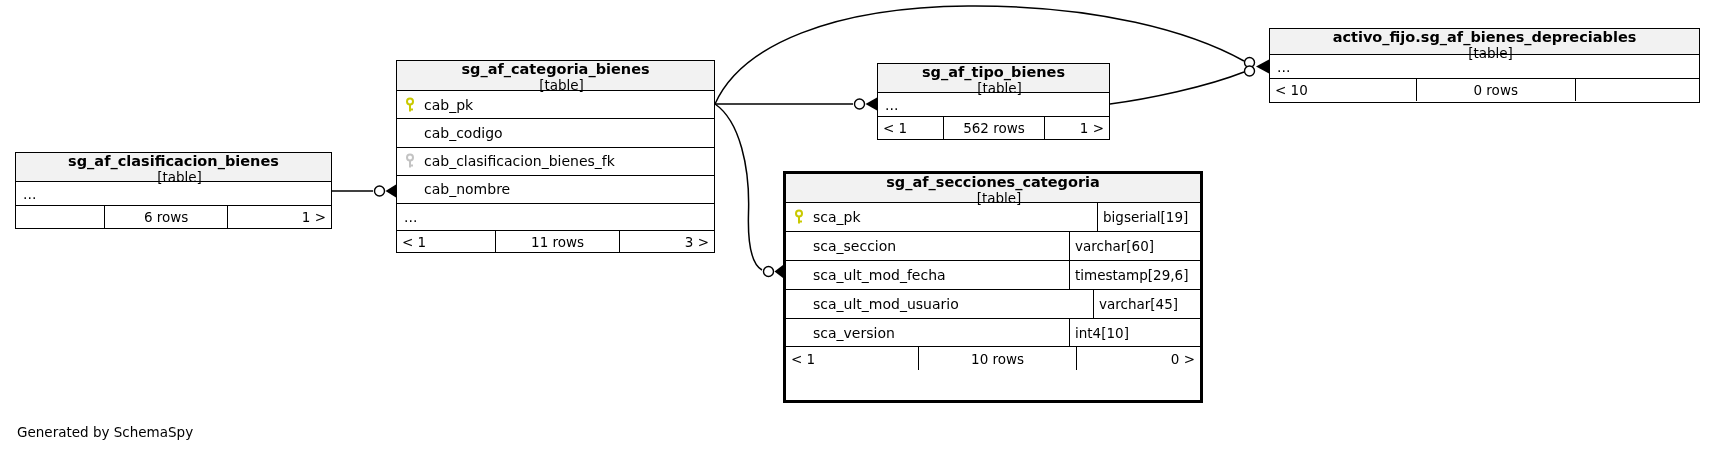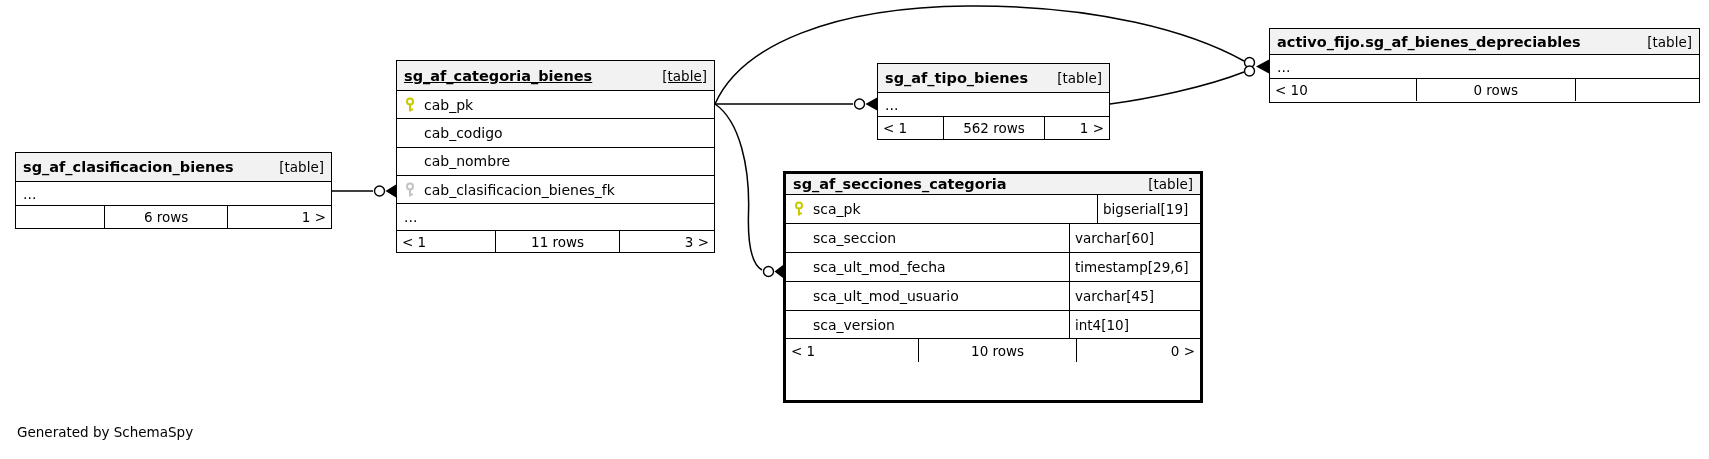--- a/index.html
+++ b/index.html
@@ -2,21 +2,21 @@
 <html><head>
 <meta charset="utf-8">
 <style>
   html,body{margin:0;padding:0;background:#fff;}
   .canvas{position:relative;width:1709px;height:459px;background:#ffffff;overflow:hidden;
           font-family:"DejaVu Sans","Liberation Sans",sans-serif;color:#000;}
   svg.edges{position:absolute;left:0;top:0;z-index:0;}
   .tbl{position:absolute;background:#fff;border:1.6px solid #000;box-sizing:border-box;z-index:1;}
   .tbl.focus{border-width:3px;}
   .tbl-header{display:flex;justify-content:space-between;align-items:center;background:#f2f2f2;
-              border-bottom:1.6px solid #000;padding:0 7px;box-sizing:border-box;}
+              border-bottom:1.6px solid #000;padding:0 7px;box-sizing:border-box;flex-direction:column;}
   .tbl-name{font-weight:bold;font-size:14.5px;white-space:nowrap;}
   .tbl-tag{font-weight:normal;font-size:13.5px;padding-left:12px;white-space:nowrap;}
   .row{display:flex;align-items:center;border-bottom:1.4px solid #000;padding:0 7px;
        box-sizing:border-box;font-size:14px;background:#fff;}
   .keycell{width:20px;flex:0 0 20px;display:flex;align-items:center;}
   .namecell{white-space:nowrap;overflow:hidden;}
   .typecell{border-left:1.4px solid #000;align-self:stretch;display:flex;align-items:center;
             padding-left:5px;box-sizing:border-box;font-size:13.5px;white-space:nowrap;}
   .splitrow{padding:0;}
   .splitrow .left{display:flex;align-items:center;padding:0 7px;box-sizing:border-box;}
@@ -69,56 +69,56 @@
       <span class="namecell">...</span>
     </div>
     <div class="footer" style="height:22px;">
       <div class="fcell" style="width:28%;"></div>
       <div class="fcell c" style="width:39%;">6 rows</div>
       <div class="fcell r" style="width:33%;">1 &gt;</div>
     </div>
   </div>
 
   <div class="tbl" style="left:396px;top:60px;width:319px;height:193px;">
-    <div class="tbl-header" style="height:30px;text-decoration:underline;">
+    <div class="tbl-header" style="height:30px;">
       <span class="tbl-name">sg_af_categoria_bienes</span>
       <span class="tbl-tag">[table]</span>
     </div>
     <div class="row" style="height:28px;">
       <span class="keycell">
           <svg class="keyicon" width="12" height="16" viewBox="0 0 12 16">
             <g stroke="#c9c900" stroke-width="2" fill="none">
               <circle cx="6" cy="4.5" r="3"></circle>
               <line x1="6" y1="7.5" x2="6" y2="14.5"></line>
               <line x1="6" y1="12.5" x2="9" y2="12.5"></line>
             </g>
           </svg>
         </span>
       <span class="namecell">cab_pk</span>
     </div>
     <div class="row" style="height:28.5px;">
       <span class="keycell"></span>
       <span class="namecell">cab_codigo</span>
     </div>
-    <div class="row" style="height:28.5px;">
-      <span class="keycell"></span>
-      <span class="namecell">cab_nombre</span>
-    </div>
     <div class="row" style="height:28px;">
       <span class="keycell">
           <svg class="keyicon" width="12" height="16" viewBox="0 0 12 16">
             <g stroke="#c3c3c3" stroke-width="2" fill="none">
               <circle cx="6" cy="4.5" r="3"></circle>
               <line x1="6" y1="7.5" x2="6" y2="14.5"></line>
               <line x1="6" y1="12.5" x2="9" y2="12.5"></line>
             </g>
           </svg>
         </span>
       <span class="namecell">cab_clasificacion_bienes_fk</span>
     </div>
+    <div class="row" style="height:28.5px;">
+      <span class="keycell"></span>
+      <span class="namecell">cab_nombre</span>
+    </div>
     <div class="row" style="height:27px;">
       <span class="namecell">...</span>
     </div>
     <div class="footer" style="height:22px;">
       <div class="fcell" style="width:31%;">&lt; 1</div>
       <div class="fcell c" style="width:39%;">11 rows</div>
       <div class="fcell r" style="width:30%;">3 &gt;</div>
     </div>
   </div>
 
@@ -146,21 +146,21 @@
       <span class="namecell">...</span>
     </div>
     <div class="footer" style="height:22px;">
       <div class="fcell" style="width:34%;">&lt; 10</div>
       <div class="fcell c" style="width:37%;">0 rows</div>
       <div class="fcell r" style="width:29%;"></div>
     </div>
   </div>
 
   <div class="tbl focus" style="left:783px;top:171px;width:420px;height:232px;">
-    <div class="tbl-header" style="height:21px;">
+    <div class="tbl-header" style="height:29px;">
       <span class="tbl-name">sg_af_secciones_categoria</span>
       <span class="tbl-tag">[table]</span>
     </div>
     <div class="row splitrow" style="height:29px;gap:28px;">
       <div class="left" style="width:283px;">
         <span class="keycell">
             <svg class="keyicon" width="12" height="16" viewBox="0 0 12 16">
               <g stroke="#c9c900" stroke-width="2" fill="none">
                 <circle cx="6" cy="4.5" r="3"></circle>
                 <line x1="6" y1="7.5" x2="6" y2="14.5"></line>
@@ -184,21 +184,21 @@
         <span class="keycell"></span>
         <span class="namecell">sca_ult_mod_fecha</span>
       </div>
       <div class="typecell" style="flex:1;">timestamp[29,6]</div>
     </div>
     <div class="row splitrow" style="height:29px;">
       <div class="left" style="width:283px;">
         <span class="keycell"></span>
         <span class="namecell">sca_ult_mod_usuario</span>
       </div>
-      <div class="typecell" style="flex:1;">varchar[45]</div>
+      <div class="typecell" style="flex:1;margin-left:24px;">varchar[45]</div>
     </div>
     <div class="row splitrow" style="height:28px;">
       <div class="left" style="width:283px;">
         <span class="keycell"></span>
         <span class="namecell">sca_version</span>
       </div>
       <div class="typecell" style="flex:1;">int4[10]</div>
     </div>
     <div class="footer" style="height:23px;">
       <div class="fcell" style="width:32%;">&lt; 1</div>

